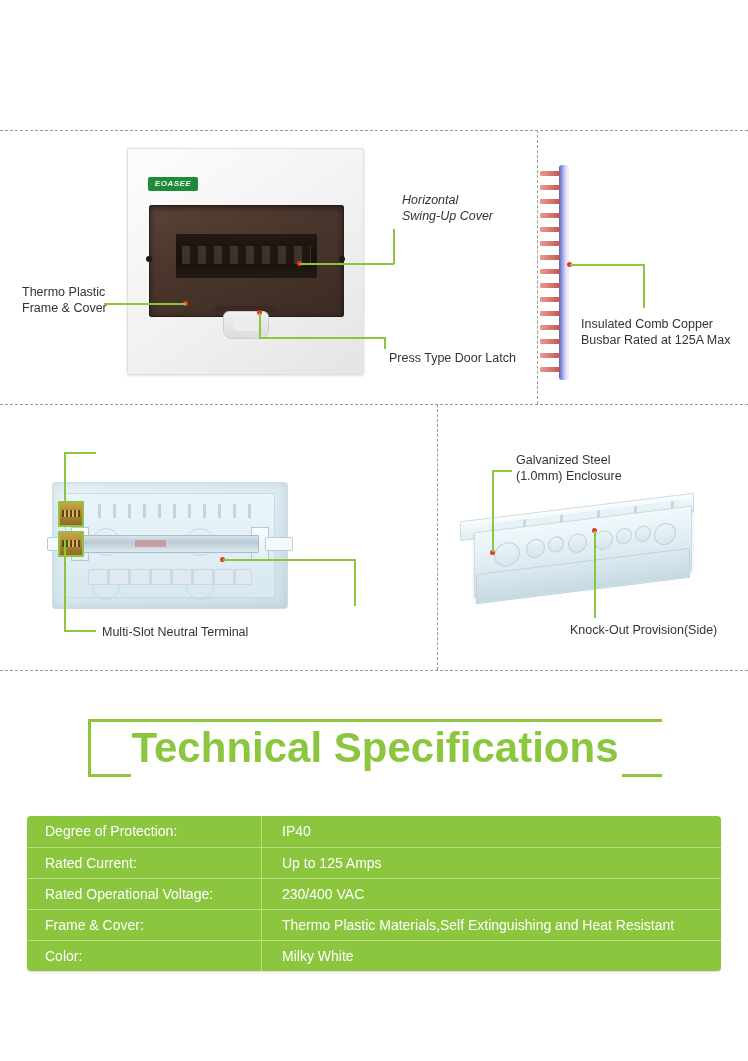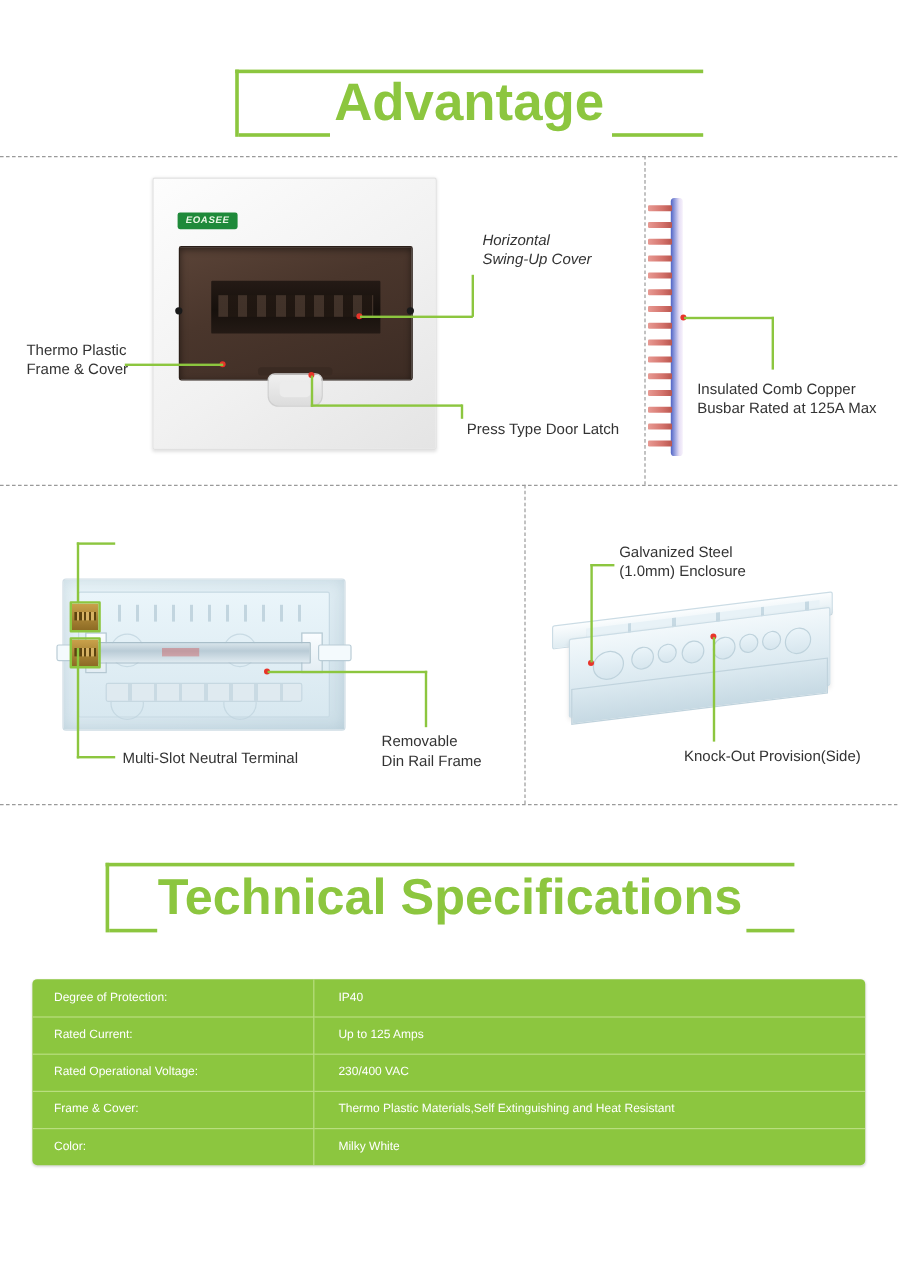--- a/index.html
+++ b/index.html
@@ -205,38 +205,32 @@
 
   
   #spec-table{
     position:absolute;left:27px;top:816px;width:694px;
     border-collapse:collapse;border-spacing:0;
     background:#8CC63F;border-radius:4px;overflow:hidden;
     box-shadow:0 1px 2px rgba(0,0,0,.15);
   }
   #spec-table tr{height:31px;}
   #spec-table td{
-    color:#ffffff;font-size:10px;padding:0 0 0 18px;vertical-align:middle;
+    color:#ffffff;font-size:14px;padding:0 0 0 18px;vertical-align:middle;
     border-bottom:1px solid #b9de7f;
   }
   #spec-table tr:last-child td{border-bottom:none;}
   #spec-table td.k{width:216px;border-right:1px solid #b9de7f;}
   #spec-table td.v{padding-left:20px;}
 </style>
 </head>
 <body>
 
 <div class="page">
 
-  <div class="section-header" id="adv-header">
-    <div class="bracket"></div>
-    <div class="foot-left"></div>
-    <div class="foot-right"></div>
-    <div class="title">Advantage</div>
-  </div>
 
   <div class="hdiv" style="top:130px;"></div>
   <div class="vdiv" style="left:537px;top:130px;height:274px;"></div>
   <div class="hdiv" style="top:404px;"></div>
   <div class="vdiv" style="left:437px;top:404px;height:266px;"></div>
   <div class="hdiv" style="top:670px;"></div>
 
   <div id="box-front">
     <div class="logo">EOASEE</div>
     <div class="window">
@@ -309,22 +303,20 @@
   <div class="lead-v" style="left:64px;top:452px;height:50px;"></div>
   <div class="lead-h" style="left:64px;top:452px;width:32px;"></div>
 
   <div class="lead-v" style="left:64px;top:540px;height:92px;"></div>
   <div class="lead-h" style="left:64px;top:630px;width:32px;"></div>
   <div class="label" style="left:102px;top:624px;width:230px;">Multi-Slot Neutral Terminal</div>
 
   <div class="dot" style="left:220px;top:557px;"></div>
   <div class="lead-h" style="left:223px;top:559px;width:133px;"></div>
   <div class="lead-v" style="left:354px;top:559px;height:47px;"></div>
-  <div class="label" style="left:318px;top:610px;width:140px;">Removable
-Din Rail Frame</div>
 
   <div id="box-side">
     <div class="lid"></div>
     <div class="body"></div>
     <div class="foot"></div>
     <div class="ko-row">
       <div class="ko" style="left:0px;width:24px;height:22px;"></div>
       <div class="ko" style="left:32px;width:17px;height:17px;"></div>
       <div class="ko" style="left:54px;width:14px;height:14px;"></div>
       <div class="ko" style="left:74px;width:17px;height:17px;"></div>

